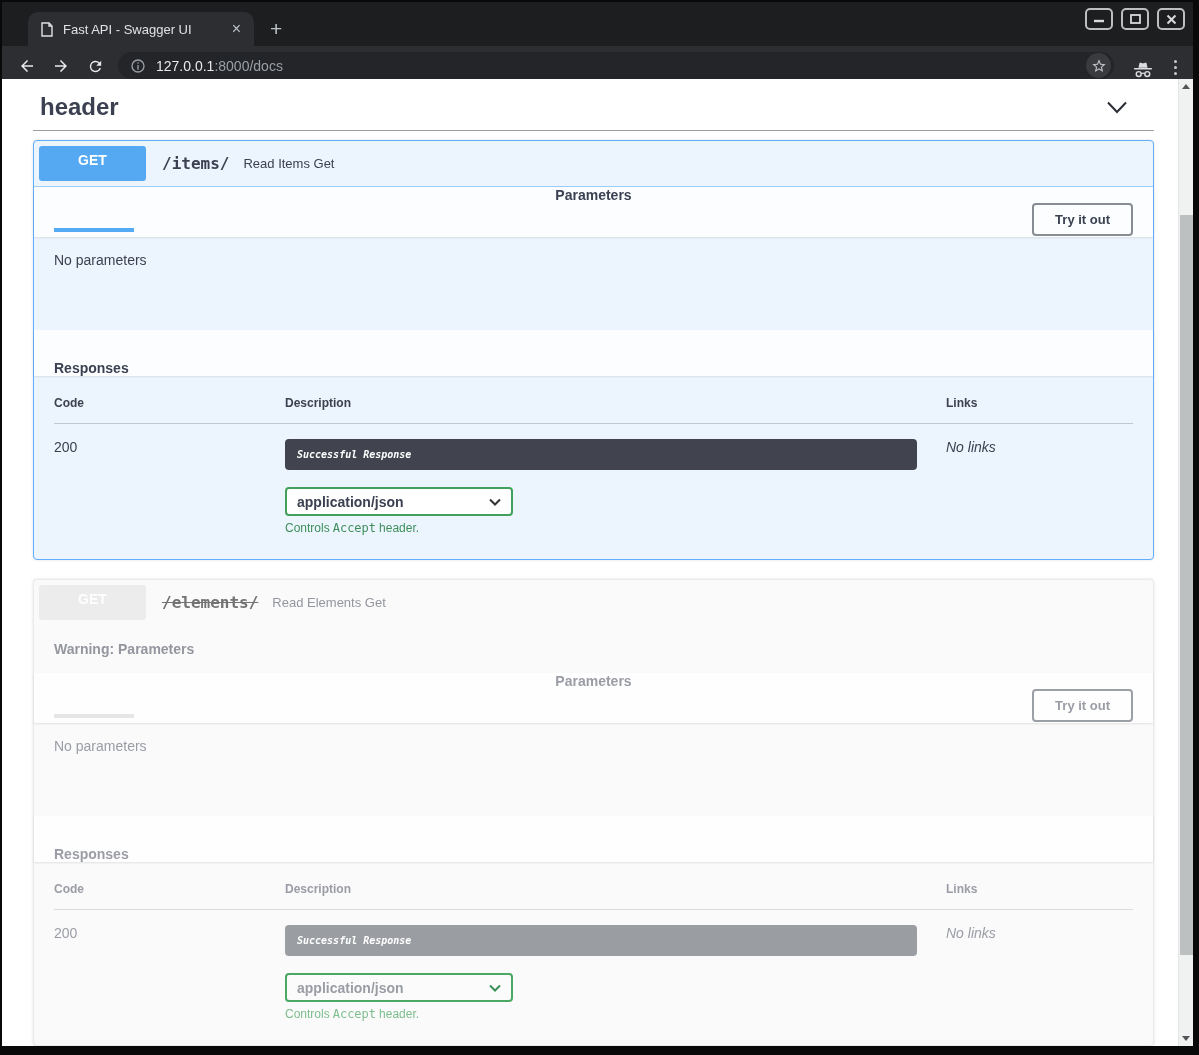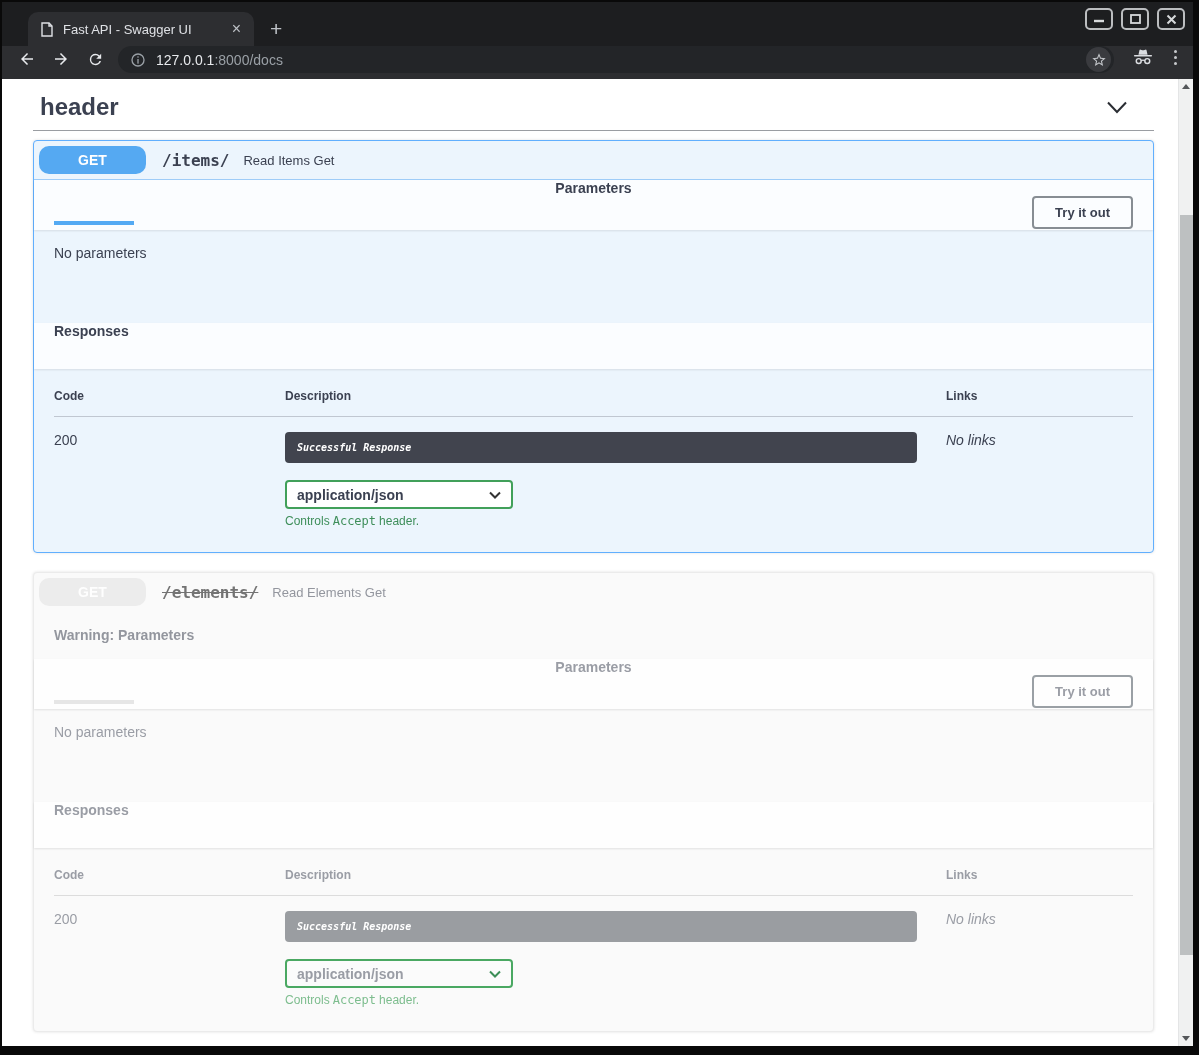--- a/index.html
+++ b/index.html
@@ -10,21 +10,21 @@
   .titlebar { height:44px; background:#1d1e20; position:relative; display:flex; align-items:flex-end; }
   .tab { margin-left:26px; width:226px; height:34px; background:#2d2e31; border-radius:10px 10px 0 0; display:flex; align-items:center; padding:0 10px 0 12px; color:#dfe1e5; }
   .tab-title { font-size:13px; flex:1; white-space:nowrap; overflow:hidden; }
   .doc-icon { margin-right:9px; display:flex; }
   .tab-close { color:#bdc1c6; font-size:16px; line-height:16px; padding:0 3px; }
   .newtab { color:#bdc1c6; font-size:21px; margin:0 0 7px 16px; line-height:20px; }
   .win-controls { position:absolute; top:6px; right:8px; display:flex; gap:8px; }
   .win-btn { width:28px; height:22px; border:2px solid #bcbec0; border-radius:5px; display:flex; align-items:center; justify-content:center; background:#1d1e20; }
 
   
-  .toolbar { height:33px; background:#2d2e31; display:flex; align-items:flex-start; padding:0 8px 0 12px; }
+  .toolbar { height:33px; background:#2d2e31; display:flex; align-items:flex-end; padding:0 8px 0 12px; }
   .nav-btn { width:26px; height:26px; display:flex; align-items:center; justify-content:center; margin-right:8px; }
   .omnibox { flex:1; height:27px; background:#232528; border-radius:14px; display:flex; align-items:center; padding:0 3px 0 12px; margin:0 4px 0 2px; }
   .url { font-size:14px; margin-left:10px; white-space:nowrap; }
   .url-host { color:#e8eaed; }
   .url-rest { color:#9aa0a6; }
   .omni-spacer { flex:1; }
   .star-btn { width:25px; height:25px; border-radius:50%; background:#3a3b3f; display:flex; align-items:center; justify-content:center; }
   .incog { margin:0 12px 0 14px; display:flex; }
   .menu-dots { display:flex; flex-direction:column; gap:3px; padding:4px 8px; }
   .menu-dots i { width:3px; height:3px; border-radius:50%; background:#c7cacd; }
@@ -35,42 +35,42 @@
 
   .tag-header { display:flex; align-items:center; justify-content:space-between; padding:6px 26px 9px 7px; border-bottom:1px solid #9a9da2; }
   .tag-title { font-size:24px; font-weight:bold; color:#3b4151; }
 
   .opblock { border:1px solid; border-radius:4px; margin-top:9px; box-shadow:0 0 3px rgba(0,0,0,.12); }
   .opblock.blue { border-color:#61affe; background:#ecf5fd; }
   .opblock.deprecated { border-color:#ebebeb; background:#fafafa; }
 
   .opblock-header { display:flex; align-items:center; padding:5px; }
   .blue .opblock-header { border-bottom:1px solid #9fcdf9; }
-  .method-badge { width:107px; height:28px; line-height:28px; text-align:center; border-radius:10px; font-weight:bold; font-size:14px; color:#fff; }
+  .method-badge { width:107px; height:35px; line-height:28px; text-align:center; border-radius:3px; font-weight:bold; font-size:14px; color:#fff; }
   .blue .method-badge { background:#55a9f2; }
   .deprecated .method-badge { background:#ececec; color:#fefefe; }
   .path { font-family:"DejaVu Sans Mono",monospace; font-size:16px; font-weight:bold; margin-left:16px; color:#3b4151; }
   .deprecated .path { color:#737373; text-decoration:line-through; }
   .summary { font-size:13px; margin-left:14px; color:#3b4151; }
   .deprecated .summary { color:#93969e; }
 
   .deprecation-note { padding:16px 20px 16px; font-weight:bold; font-size:14px; color:#93969e; }
 
   .section-header { height:50px; display:flex; align-items:center; background:rgba(255,255,255,.8); box-shadow:0 1px 2px rgba(0,0,0,.1); padding:0 20px; position:relative;flex-direction:column; }
   .param-tab { font-size:14px; font-weight:bold; color:#3b4151; }
   .param-tab::after { content:""; position:absolute; left:20px; bottom:5px; width:80px; height:4px; background:#54aaf3; }
   .deprecated .param-tab { color:#9a9da5; }
   .deprecated .param-tab::after { background:#e6e6e6; }
   .try-btn { margin-left:auto; padding:7px 21px; font-size:13px; font-weight:bold; color:#3b4151; background:transparent; border:2px solid #878d93; border-radius:4px; font-family:"Liberation Sans",sans-serif; }
   .deprecated .try-btn { color:#9a9da5; border-color:#9aa0a5; }
 
   .params-body { height:93px; padding:15px 20px; font-size:14px; color:#3b4151; }
   .deprecated .params-body { color:#9a9da5; }
 
-  .responses-header { height:46px; display:flex; align-items:flex-start; padding:0 20px; background:rgba(255,255,255,.8); box-shadow:0 1px 2px rgba(0,0,0,.1); font-size:14px; font-weight:bold; color:#3b4151; }
+  .responses-header { height:46px; display:flex; align-items:flex-end; padding:0 20px; background:rgba(255,255,255,.8); box-shadow:0 1px 2px rgba(0,0,0,.1); font-size:14px; font-weight:bold; color:#3b4151; }
   .deprecated .responses-header { color:#9a9da5; }
 
   .responses-body { padding:20px 20px 24px; }
   .resp-table-head { display:flex; font-size:12px; font-weight:bold; color:#3b4151; padding-bottom:13px; border-bottom:1px solid rgba(59,65,81,.25); }
   .deprecated .resp-table-head { color:#9a9da5; border-bottom-color:#dcdcdc; }
   .col-code { width:231px; }
   .col-desc { flex:1; }
   .col-links { width:187px; }
   .resp-row { display:flex; padding-top:15px; font-size:14px; color:#3b4151; }
   .deprecated .resp-row { color:#9a9da5; }

